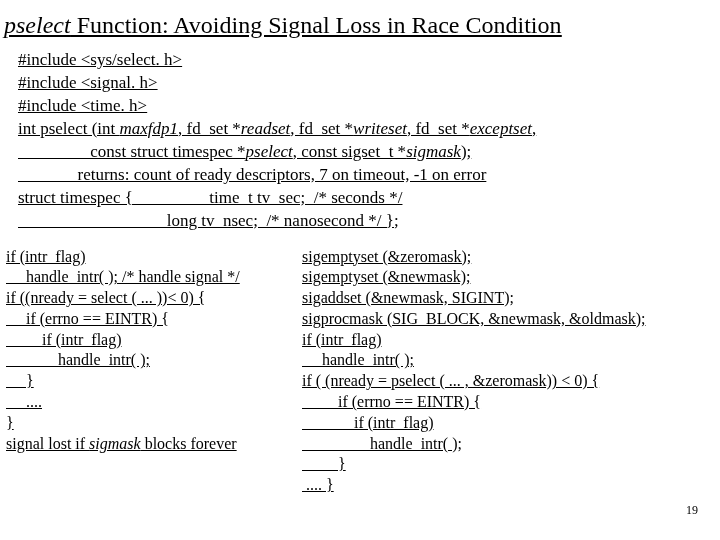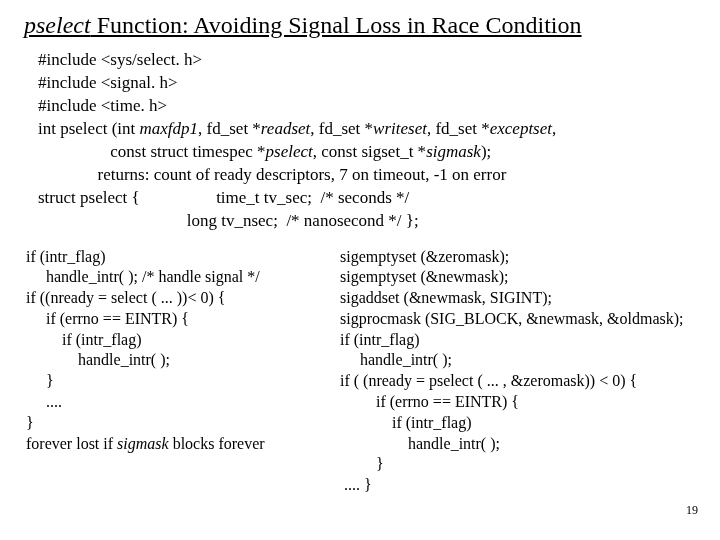--- a/index.html
+++ b/index.html
@@ -6,22 +6,23 @@
     margin: 0;
     padding: 0;
     width: 720px;
     height: 540px;
     font-family: "Times New Roman", Times, serif;
     background: #fff;
     color: #000;
     position: relative;
   }
   .slide {
-    padding: 12px 20px 0 24px;
+    padding: 12px 20px 0 4px;
     box-sizing: border-box;
+    text-decoration: underline;
   }
   .title {
     font-size: 24px;
     margin: 0 0 10px 0;
     font-weight: normal;
   }
   .title .fname {
     font-style: italic;
     text-decoration: underline;
   }
@@ -44,55 +45,55 @@
     font-size: 16px;
     line-height: 1.3;
     white-space: pre;
     margin-left: 2px;
   }
   .col-right {
     flex: 1;
     font-size: 16px;
     line-height: 1.3;
     white-space: pre;
-    margin-left: 24px;
+    margin-left: 6px;
   }
   .pagenum {
     position: absolute;
     right: 22px;
     bottom: 22px;
     font-size: 12px;
   }
 </style>
 </head>
 <body>
 
 <div class="slide">
   <h1 class="title"><span class="fname">pselect</span><span class="rest"> Function: Avoiding Signal Loss in Race Condition</span></h1>
 
   <div class="decl"><span>#include &lt;sys/select. h&gt;</span>
 <span>#include &lt;signal. h&gt;</span>
 <span>#include &lt;time. h&gt;</span>
 <span>int pselect (int </span><span class="ital">maxfdp1</span><span>, fd_set *</span><span class="ital">readset</span><span>, fd_set *</span><span class="ital">writeset</span><span>, fd_set *</span><span class="ital">exceptset</span><span>,</span>
 <span>                 const struct timespec *</span><span class="ital">pselect</span><span>, const sigset_t *</span><span class="ital">sigmask</span><span>);</span>
 <span>              returns: count of ready descriptors, 7 on timeout, -1 on error</span>
-<span>struct pselect {                  time_t tv_sec;  /* seconds */</span>
+<span>struct timespec {                  time_t tv_sec;  /* seconds */</span>
 <span>                                   long tv_nsec;  /* nanosecond */ };</span></div>
 
   <div class="cols">
     <div class="col-left"><span>if (intr_flag)</span>
 <span>     handle_intr( ); /* handle signal */</span>
 <span>if ((nready = select ( ... ))&lt; 0) {</span>
 <span>     if (errno == EINTR) {</span>
 <span>         if (intr_flag)</span>
 <span>             handle_intr( );</span>
 <span>     }</span>
 <span>     ....</span>
 <span>}</span>
-<span>forever lost if </span><span class="ital">sigmask</span><span> blocks forever</span></div>
+<span>signal lost if </span><span class="ital">sigmask</span><span> blocks forever</span></div>
 
     <div class="col-right"><span>sigemptyset (&amp;zeromask);</span>
 <span>sigemptyset (&amp;newmask);</span>
 <span>sigaddset (&amp;newmask, SIGINT);</span>
 <span>sigprocmask (SIG_BLOCK, &amp;newmask, &amp;oldmask);</span>
 <span>if (intr_flag)</span>
 <span>     handle_intr( );</span>
 <span>if ( (nready = pselect ( ... , &amp;zeromask)) &lt; 0) {</span>
 <span>         if (errno == EINTR) {</span>
 <span>             if (intr_flag)</span>

